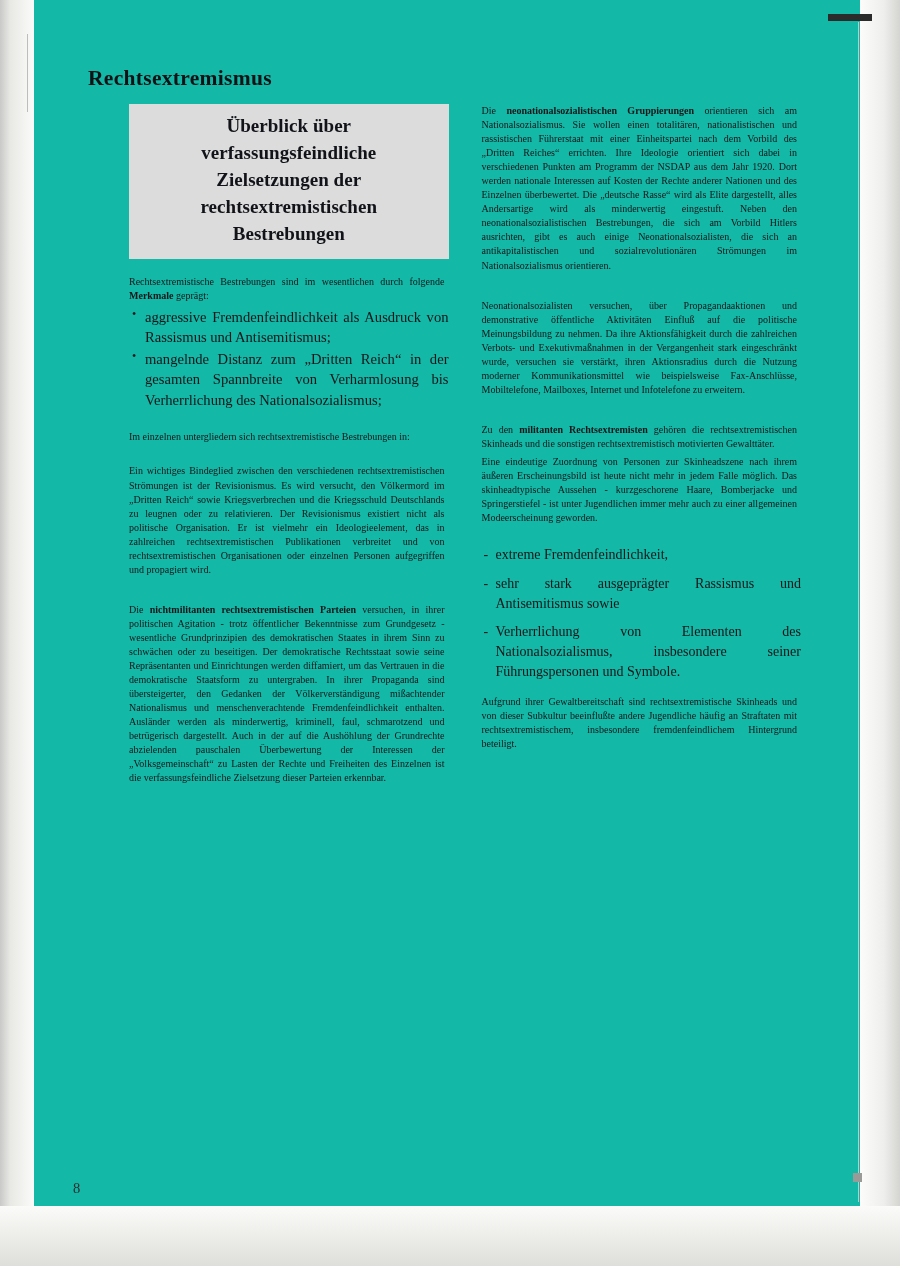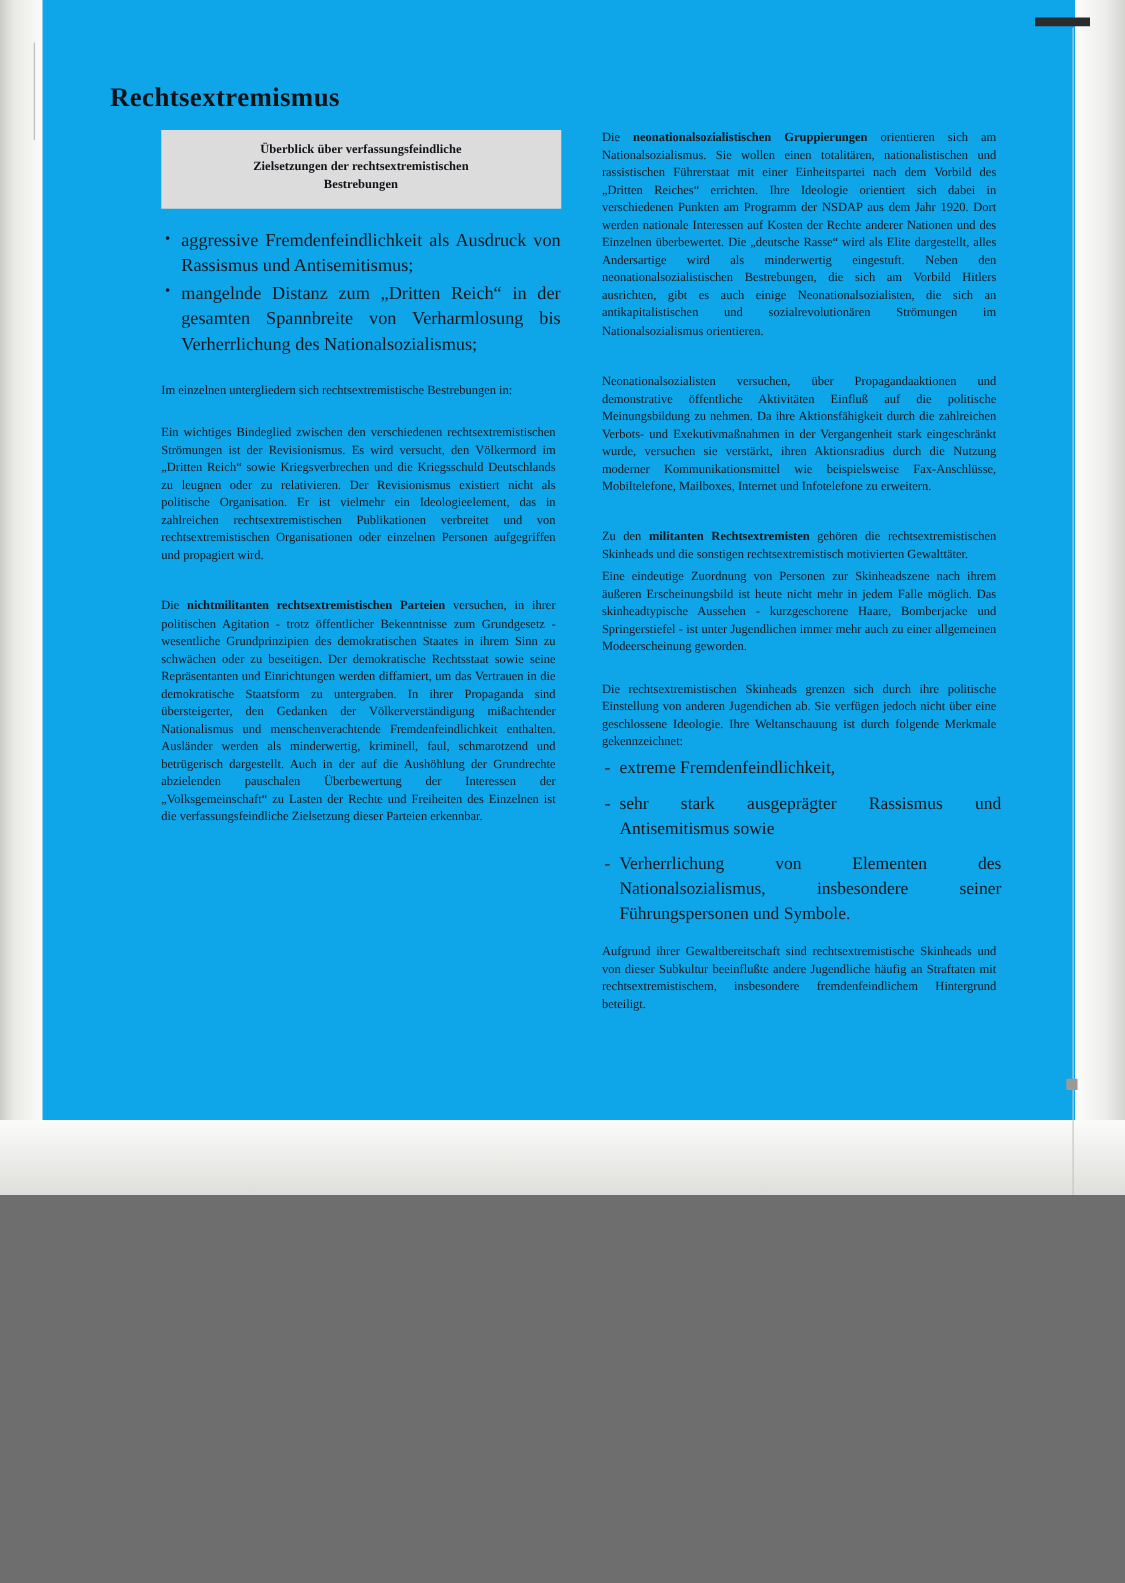--- a/index.html
+++ b/index.html
@@ -3,22 +3,22 @@
 <meta charset="utf-8">
 <style>
   html, body {
     margin: 0;
     padding: 0;
     background: #6e6e6e;
   }
   .page {
     position: relative;
     width: 900px;
-    height: 956px;
-    background: #0ea5e9;
+    height: 1266px;
+    background: #14b8a6;
     overflow: hidden;
     font-family: "Liberation Serif", serif;
     color: #14161a;
   }
   
   .scan-shade-left {
     position: absolute;
     left: 0; top: 0;
     width: 34px; height: 1266px;
     background: linear-gradient(to right, #c9c9c7 0%, #e8e8e5 30%, #fbfbf9 100%);
@@ -89,21 +89,21 @@
   }
   .col {
     width: 319.5px;
   }
 
   .headerbox {
     background: #dcdcdc;
     padding: 9px 10px 11px 10px;
     text-align: center;
     font-weight: bold;
-    font-size: 10px;
+    font-size: 19px;
     line-height: 1.42;
     letter-spacing: 0.05px;
     color: #111318;
     margin-bottom: 16px;
   }
 
   p {
     margin: 0 4px 14px 0;
     font-size: 10px;
     line-height: 1.405;
@@ -192,20 +192,21 @@
     <div class="columns">
 
       <div class="col">
 
         <div class="headerbox">
           <div>Überblick über verfassungsfeindliche</div>
           <div>Zielsetzungen der rechtsextremistischen</div>
           <div>Bestrebungen</div>
         </div>
 
+        <p class="tight"><span>Rechtsextremistische Bestrebungen sind im wesentlichen durch folgende </span><b>Merkmale</b><span> geprägt:</span></p>
 
         <ul class="bullets">
           <li>aggressive Fremdenfeindlichkeit als Ausdruck von Rassismus und Antisemitismus;</li>
           <li>mangelnde Distanz zum „Dritten Reich“ in der gesamten Spannbreite von Verharmlosung bis Verherrlichung des Nationalsozialismus;</li>
         </ul>
 
         <p class="tight" style="margin-top:20px">Im einzelnen untergliedern  sich rechtsextremistische Bestrebungen in:</p>
 
 
         <p class="gap-xl" style="margin-top:20px">Ein wichtiges Bindeglied zwischen den verschiedenen rechtsextremistischen Strömungen ist der Revisionismus. Es wird versucht, den Völkermord im „Dritten Reich“ sowie Kriegsverbrechen und die Kriegsschuld Deutschlands zu leugnen oder zu relativieren. Der Revisionismus existiert nicht als politische Organisation. Er ist vielmehr ein Ideologieelement, das in zahlreichen rechtsextremistischen Publikationen verbreitet und von rechtsextremistischen Organisationen oder einzelnen Personen aufgegriffen und propagiert wird.</p>
@@ -217,21 +218,20 @@
       <div class="col">
 
         <p class="gap-xl"><span>Die </span><b>neonationalsozialistischen Gruppierungen</b><span> orientieren sich am Nationalsozialismus. Sie wollen einen totalitären, nationalistischen und rassistischen Führerstaat mit einer Einheitspartei nach dem Vorbild des „Dritten Reiches“ errichten. Ihre Ideologie orientiert sich dabei in verschiedenen Punkten am Programm der NSDAP aus dem Jahr 1920. Dort werden nationale Interessen auf Kosten der Rechte anderer Nationen und des Einzelnen überbewertet. Die „deutsche Rasse“ wird als Elite dargestellt, alles Andersartige wird als minderwertig eingestuft. Neben den neonationalsozialistischen Bestrebungen, die sich am Vorbild Hitlers ausrichten, gibt es auch einige Neonationalsozialisten, die sich an antikapitalistischen und sozialrevolutionären Strömungen im Nationalsozialismus orientieren.</span></p>
 
         <p class="gap-xl">Neonationalsozialisten versuchen, über Propagandaaktionen und demonstrative öffentliche Aktivitäten Einfluß auf die politische Meinungsbildung zu nehmen. Da ihre Aktionsfähigkeit durch die zahlreichen Verbots- und Exekutivmaßnahmen in der Vergangenheit stark eingeschränkt wurde, versuchen sie verstärkt, ihren Aktionsradius durch die Nutzung moderner Kommunikationsmittel wie beispielsweise Fax-Anschlüsse, Mobiltelefone, Mailboxes, Internet und Infotelefone zu erweitern.</p>
 
         <p class="tight"><span>Zu den </span><b>militanten Rechtsextremisten</b><span> gehören die rechtsextremistischen Skinheads und die sonstigen rechtsextremistisch motivierten Gewalttäter.</span></p>
 
         <p class="gap-lg">Eine eindeutige Zuordnung von Personen zur Skinheadszene nach ihrem äußeren Erscheinungsbild ist heute nicht mehr in jedem Falle möglich. Das skinheadtypische Aussehen - kurzgeschorene Haare, Bomberjacke und Springerstiefel - ist unter Jugendlichen immer mehr auch zu einer allgemeinen Modeerscheinung geworden.</p>
 
-        <p class="tight">Die rechtsextremistischen Skinheads grenzen sich durch ihre politische Einstellung von anderen Jugendichen ab. Sie verfügen jedoch nicht über eine geschlossene Ideologie. Ihre Weltanschauung ist durch folgende Merkmale gekennzeichnet:</p>
 
         <ul class="dashes">
           <li>extreme Fremdenfeindlichkeit,</li>
           <li>sehr stark ausgeprägter Rassismus und Antisemitismus sowie</li>
           <li>Verherrlichung von Elementen des Nationalsozialismus, insbesondere seiner Führungspersonen und Symbole.</li>
         </ul>
 
         <p>Aufgrund ihrer Gewaltbereitschaft sind rechtsextremistische Skinheads und von dieser Subkultur beeinflußte andere Jugendliche häufig an Straftaten mit rechtsextremistischem, insbesondere fremdenfeindlichem Hintergrund beteiligt.</p>
 
       </div>

